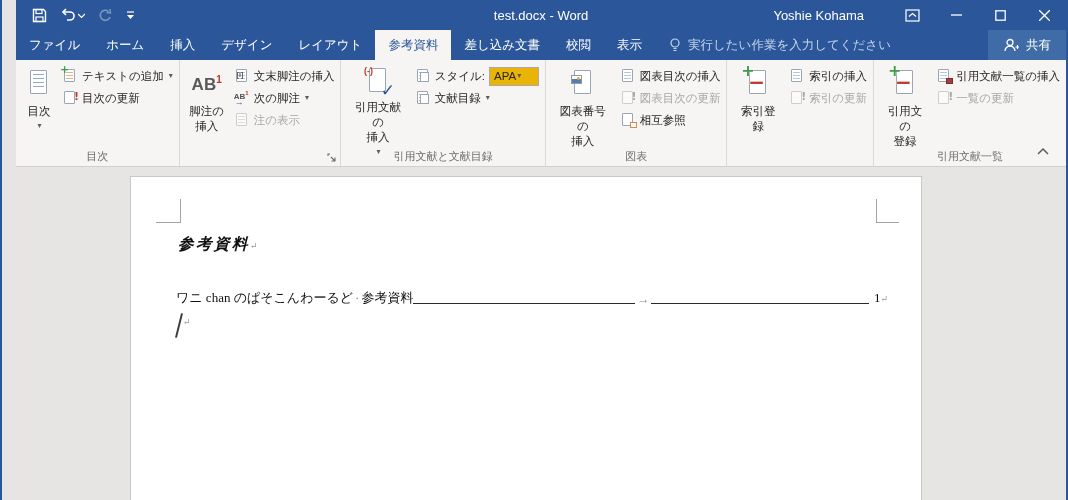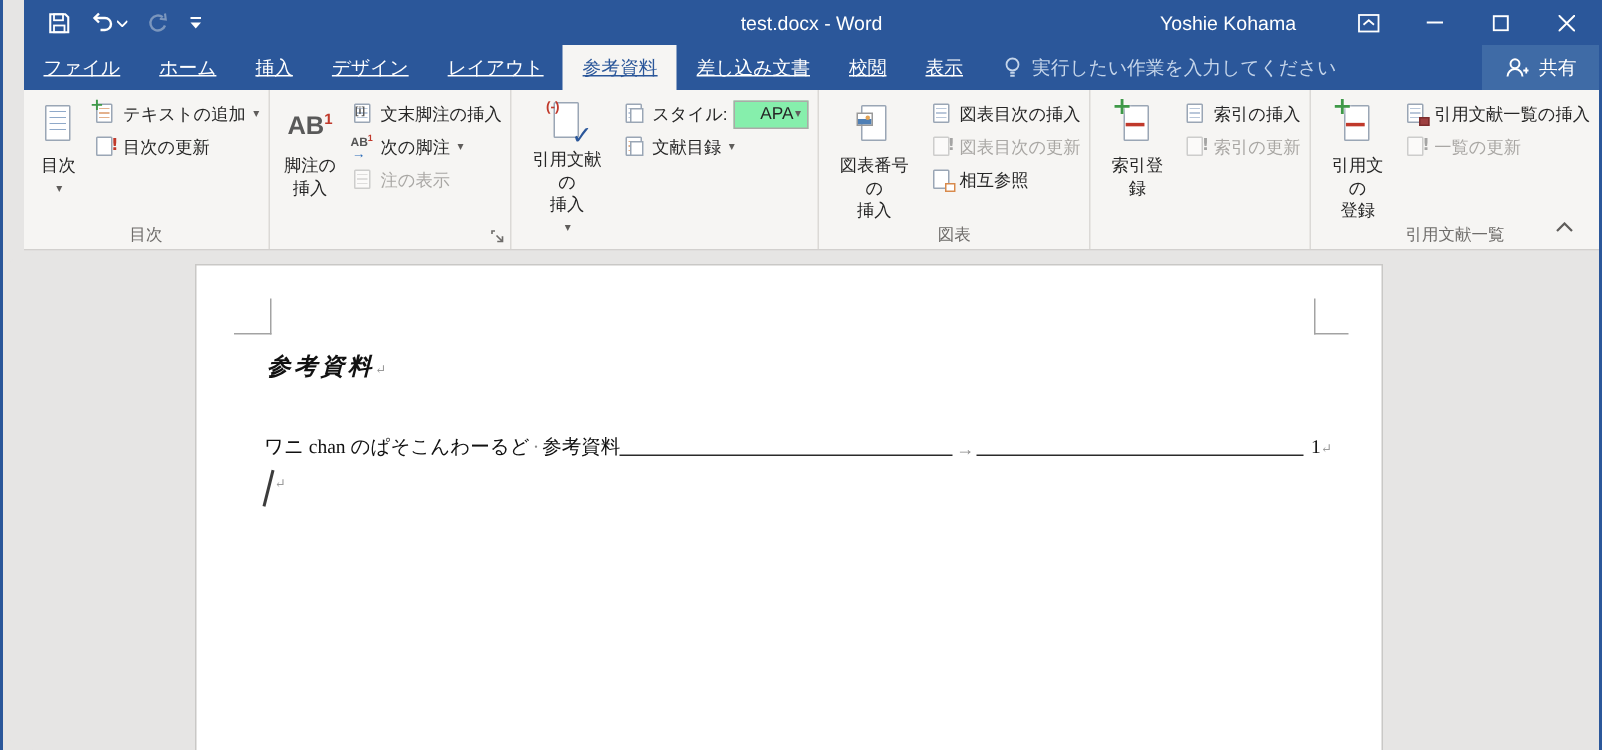--- a/index.html
+++ b/index.html
@@ -14,43 +14,43 @@
   .qat { display:flex; align-items:center; gap:13px; padding-left:16px; z-index:2; }
   .qat .qbtn { display:flex; align-items:center; gap:2px; }
   .title { position:absolute; left:0; right:0; top:0; height:30px; display:flex; align-items:center; justify-content:center;
            font-size:13px; color:#fff; pointer-events:none; }
   .tright { margin-left:auto; display:flex; align-items:center; height:100%; z-index:2; }
   .username { font-size:13px; margin-right:26px; }
   .wbtn { width:44px; height:100%; display:flex; align-items:center; justify-content:center; }
 
   
   .tabrow { height:30px; background:#2b579a; display:flex; align-items:stretch; color:#fff; }
-  .tab { padding:0 13px; display:flex; align-items:center; font-size:12.5px; white-space:nowrap;text-decoration:underline; }
+  .tab { padding:0 13px; display:flex; align-items:center; font-size:12.5px; white-space:nowrap; }
   .tab.active { background:#f6f5f3; color:#2b579a; }
   .tellme { display:flex; align-items:center; gap:7px; color:#c5d5ea; font-size:12.5px; padding:0 14px; white-space:nowrap; }
   .share { margin-left:auto; background:#3f6ba6; display:flex; align-items:center; gap:7px; padding:0 15px;
            color:#fff; font-size:12.5px; white-space:nowrap; }
 
   
   .ribbon { position:relative; height:107px; background:#f6f5f3; border-bottom:1px solid #d2d0ce;
             display:flex; align-items:stretch; color:#262626; }
   .group { position:relative; border-right:1px solid #dbd9d6; padding:3px 2px 17px 4px; display:flex; align-items:flex-start; }
   .grouplabel { position:absolute; bottom:2px; left:0; right:0; text-align:center; font-size:11px; color:#6e6c6a; white-space:nowrap; }
   .bigbtn { display:flex; flex-direction:column; align-items:center; justify-content:flex-start;
             padding:3px 4px 0 4px; gap:2px; height:88px; }
   .bigicn { height:36px; display:flex; align-items:center; justify-content:center; position:relative; }
   .biglbl { font-size:11.5px; line-height:1.3; text-align:center; white-space:pre-line; }
   .smallcol { display:flex; flex-direction:column; padding-top:2px; }
   .sbtn { display:flex; align-items:center; gap:4px; height:22px; padding:0 4px; font-size:11.5px; white-space:nowrap; }
   .sbtn.disabled, .disabled .biglbl { color:#a9a7a4; }
   .disabled .icn { filter:grayscale(1) opacity(.5); }
   .caret { font-size:8px; color:#5f5d5b; margin-left:1px; line-height:1; }
   .caret.big { margin-top:1px; }
-  .combo { display:flex; align-items:center; justify-content:flex-end; width:50px; height:19px;
-           background:#86efac; border:1px solid #abaaa8; padding:0 4px; font-size:11.5px; }
+  .combo { display:flex; align-items:center; justify-content:flex-start; width:50px; height:19px;
+           background:#eab308; border:1px solid #abaaa8; padding:0 4px; font-size:11.5px; }
   .dlauncher { position:absolute; right:3px; bottom:3px; width:12px; height:12px; display:flex; align-items:center; justify-content:center; }
   .collapse { position:absolute; right:12px; bottom:7px; width:22px; height:16px; display:flex; align-items:center; justify-content:center; }
 
   
   .icn { position:relative; width:16px; height:16px; flex:none; }
   .pg { position:absolute; left:2px; top:1px; width:11px; height:13px; background:#fff; border:1px solid #9aa6b5; border-radius:1px; }
   .pg::after { content:""; position:absolute; left:1px; right:1px; top:2px; height:8px;
                background:repeating-linear-gradient(#b9c7da 0 1px, transparent 1px 3px); }
   .pg.orange::after { background:repeating-linear-gradient(#e3b18c 0 1px, transparent 1px 3px); }
   .pg.plain::after { background:none; }
@@ -291,20 +291,21 @@
         </div>
         <div class="sbtn">
           <span class="icn">
               <span class="pg orange"></span>
               <span class="pg2"></span>
             </span>
           <span>文献目録</span>
           <span class="caret">▾</span>
         </div>
       </div>
+      <div class="grouplabel">引用文献と文献目録</div>
     </div>
 
     <div class="group" style="min-width:176px">
       <div class="bigbtn">
         <span class="bigicn">
             <span class="icn-lg">
               <span class="pg-lg plain"></span>
               <span class="capimg"></span>
             </span>
           </span>

